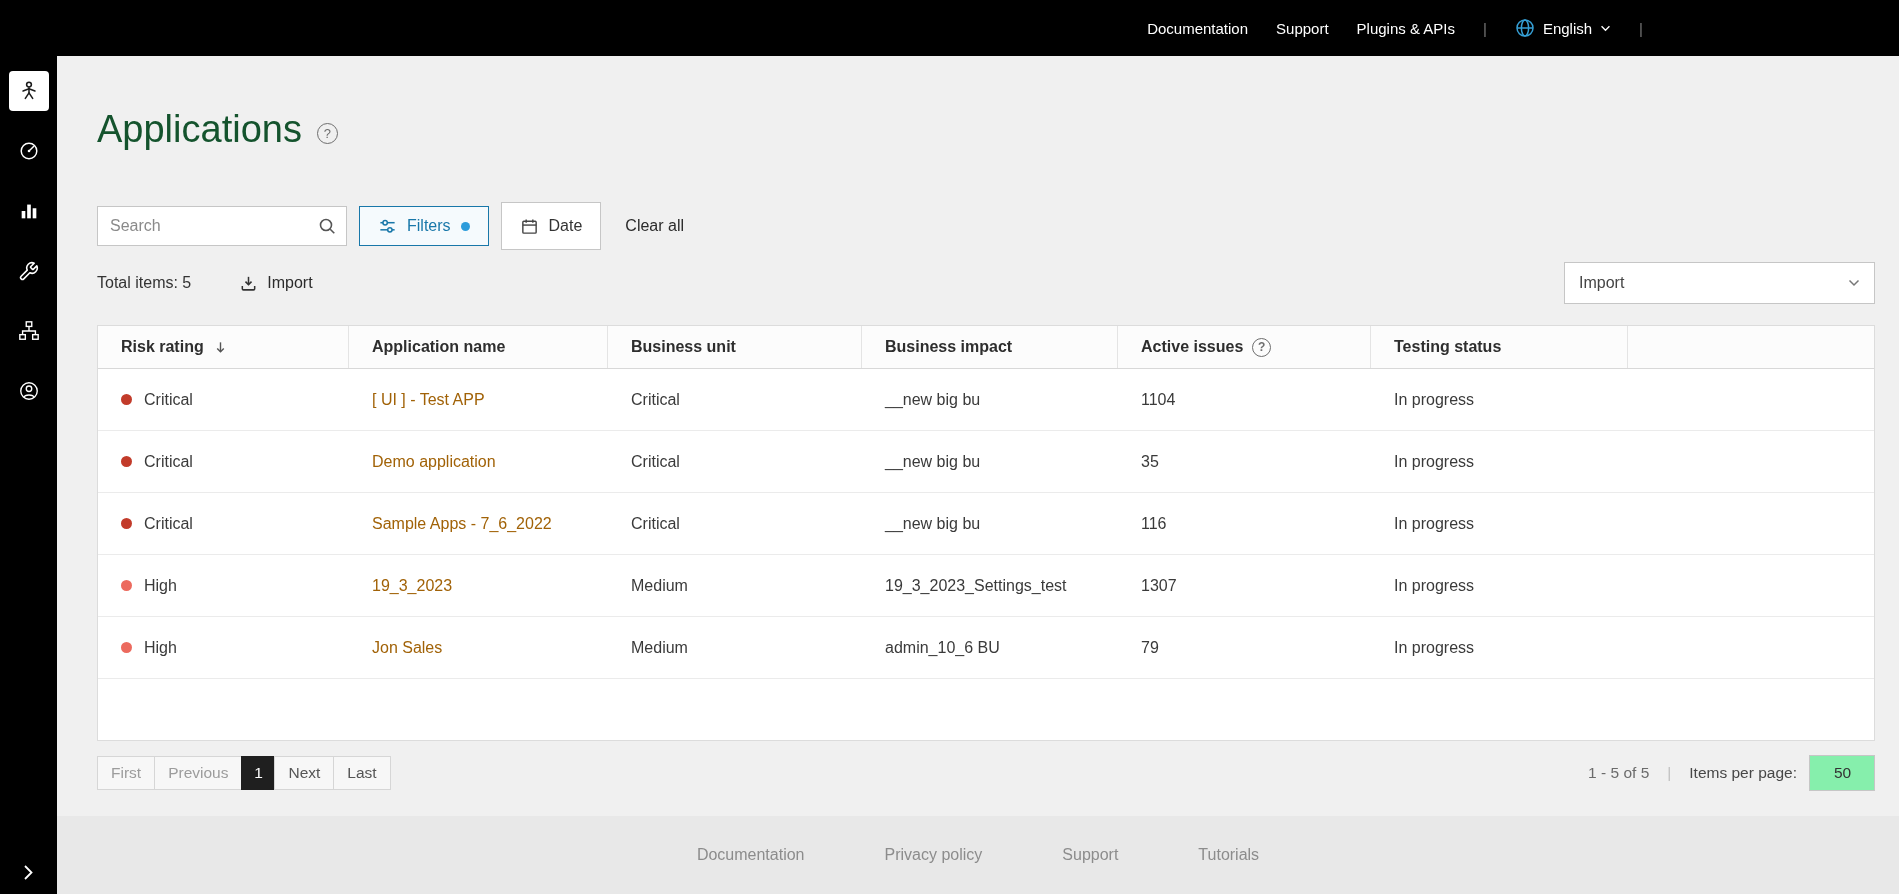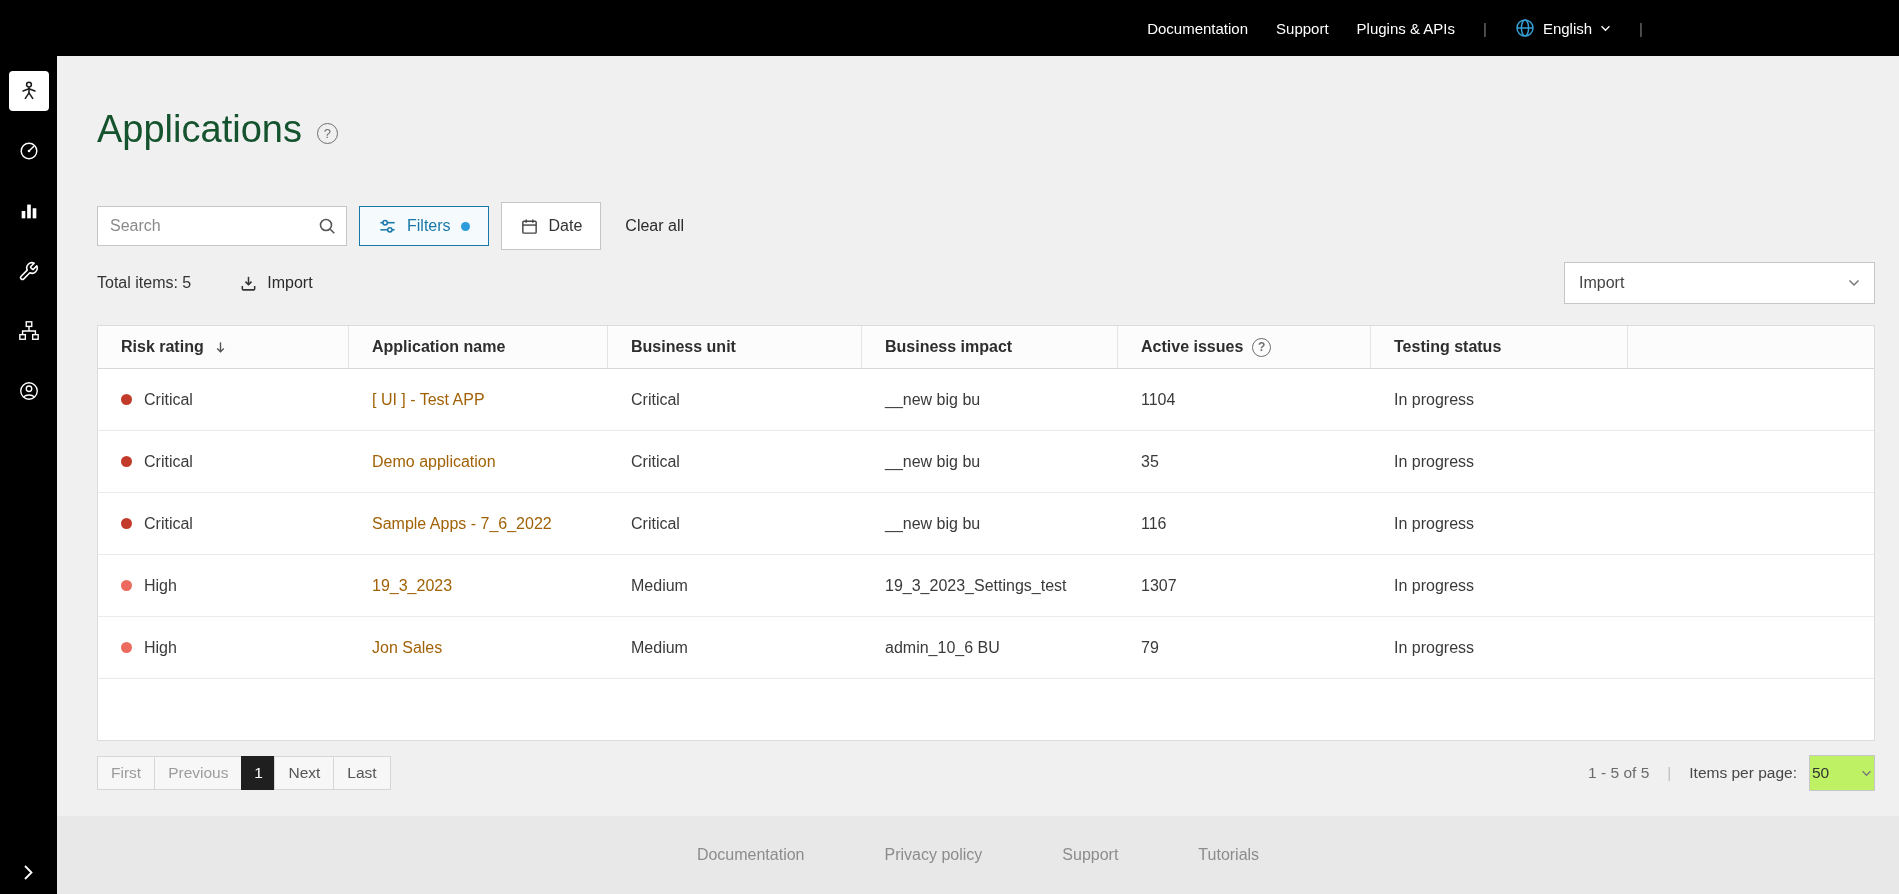--- a/index.html
+++ b/index.html
@@ -97,22 +97,22 @@
     margin-left: -1px; font-family: inherit;
   }
   .pg-btn:first-child { margin-left: 0; }
   .pg-btn.disabled { color: #9c9c9c; }
   .pg-btn.active { background: #1f1f1f; color: #fff; border-color: #1f1f1f; min-width: 34px; padding: 0; cursor: default; }
   .pg-right { margin-left: auto; display: flex; align-items: center; }
   .pg-range { font-size: 15.5px; color: #6b6b6b; }
   .pg-sep { margin: 0 18px; color: #c0c0c0; font-size: 15.5px; }
   .pg-label { font-size: 15.5px; color: #474747; margin-right: 12px; }
   .pp-select {
-    width: 66px; height: 36px; border: 1px solid #c6c6c6; background: #bef264;
-    display: flex; align-items: center; justify-content: space-between; padding: 0 2px;
+    width: 66px; height: 36px; border: 1px solid #c6c6c6; background: #86efac;
+    display: flex; align-items: center; justify-content: space-between; padding: 0 24px;
     font-size: 15.5px; color: #333; cursor: pointer;
   }
 
   
   .footer { position: absolute; left: 0; right: 0; bottom: 0; height: 78px; background: #e8e8e8; display: flex; align-items: center; justify-content: center; gap: 80px; }
   .ft-link { font-size: 16px; color: #8c8c8c; cursor: pointer; text-decoration: none; }
 </style>
 </head>
 <body>
 

